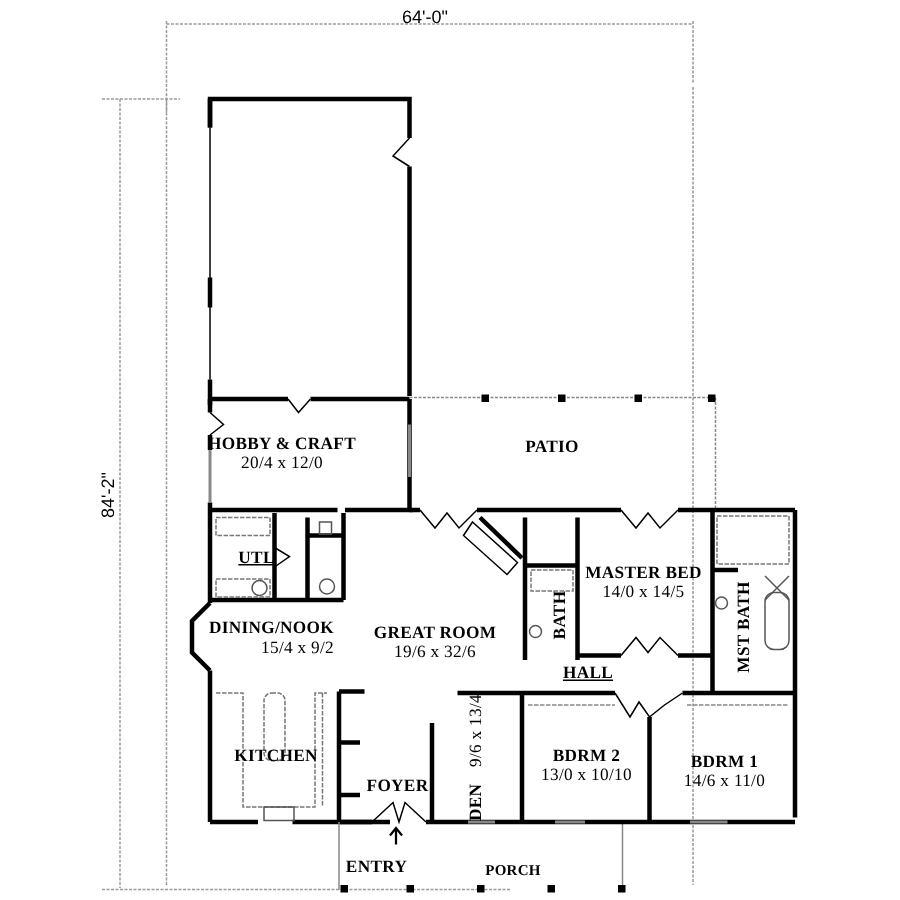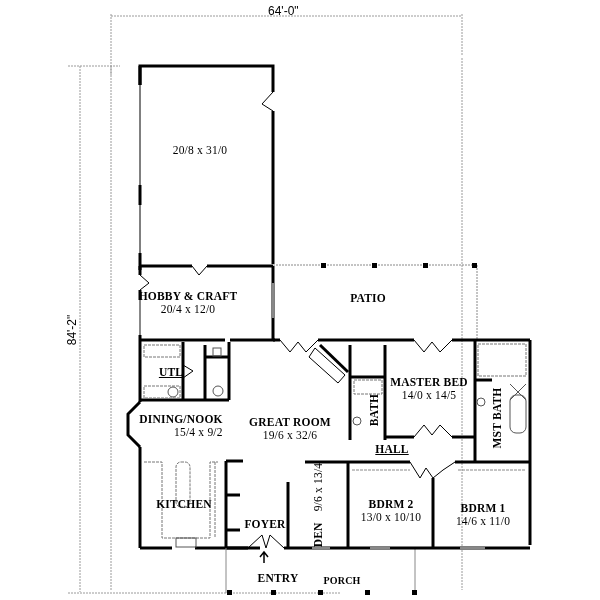--- a/index.html
+++ b/index.html
@@ -166,21 +166,20 @@
   <path d="M410,462 L420,478 L426,468 L433,478 L443,470 L455,462" stroke="#000" stroke-width="1" fill="none"></path>
   <line x1="370" y1="548" x2="390" y2="548" stroke="#888" stroke-width="2"></line>
   <line x1="460" y1="548" x2="485" y2="548" stroke="#888" stroke-width="2"></line>
   <line x1="312" y1="548" x2="330" y2="548" stroke="#888" stroke-width="2"></line>
 </svg>
 
 <div class="dim" style="left:268px; top:4px;">64'-0"</div>
 <div class="dim vert" style="left:72px; top:330px;">84'-2"</div>
 
 <div class="lbl" style="left:200px; top:144px;">
-  <span class="d">20/8 x 31/0</span>
 </div>
 <div class="lbl" style="left:188px; top:290px;">
   <span class="n">HOBBY &amp; CRAFT</span>
   <span class="d">20/4 x 12/0</span>
 </div>
 <div class="lbl" style="left:368px; top:292px;">
   <span class="n">PATIO</span>
 </div>
 <div class="lbl" style="left:171px; top:366px;text-decoration:underline;">
   <span class="n">UTL</span>
@@ -217,18 +216,18 @@
   <span style="margin-left:8px;">9/6 x 13/4</span>
 </div>
 <div class="lbl" style="left:391px; top:498px;">
   <span class="n">BDRM 2</span>
   <span class="d">13/0 x 10/10</span>
 </div>
 <div class="lbl" style="left:483px; top:502px;">
   <span class="n">BDRM 1</span>
   <span class="d">14/6 x 11/0</span>
 </div>
-<div class="lbl" style="left:278px; top:572px;">
+<div class="lbl" style="left:251px; top:572px;">
   <span class="n">ENTRY</span>
 </div>
 <div class="lbl" style="left:342px; top:574px; font-size:10px;">
   <span class="n">PORCH</span>
 </div>
 
 </body></html>

